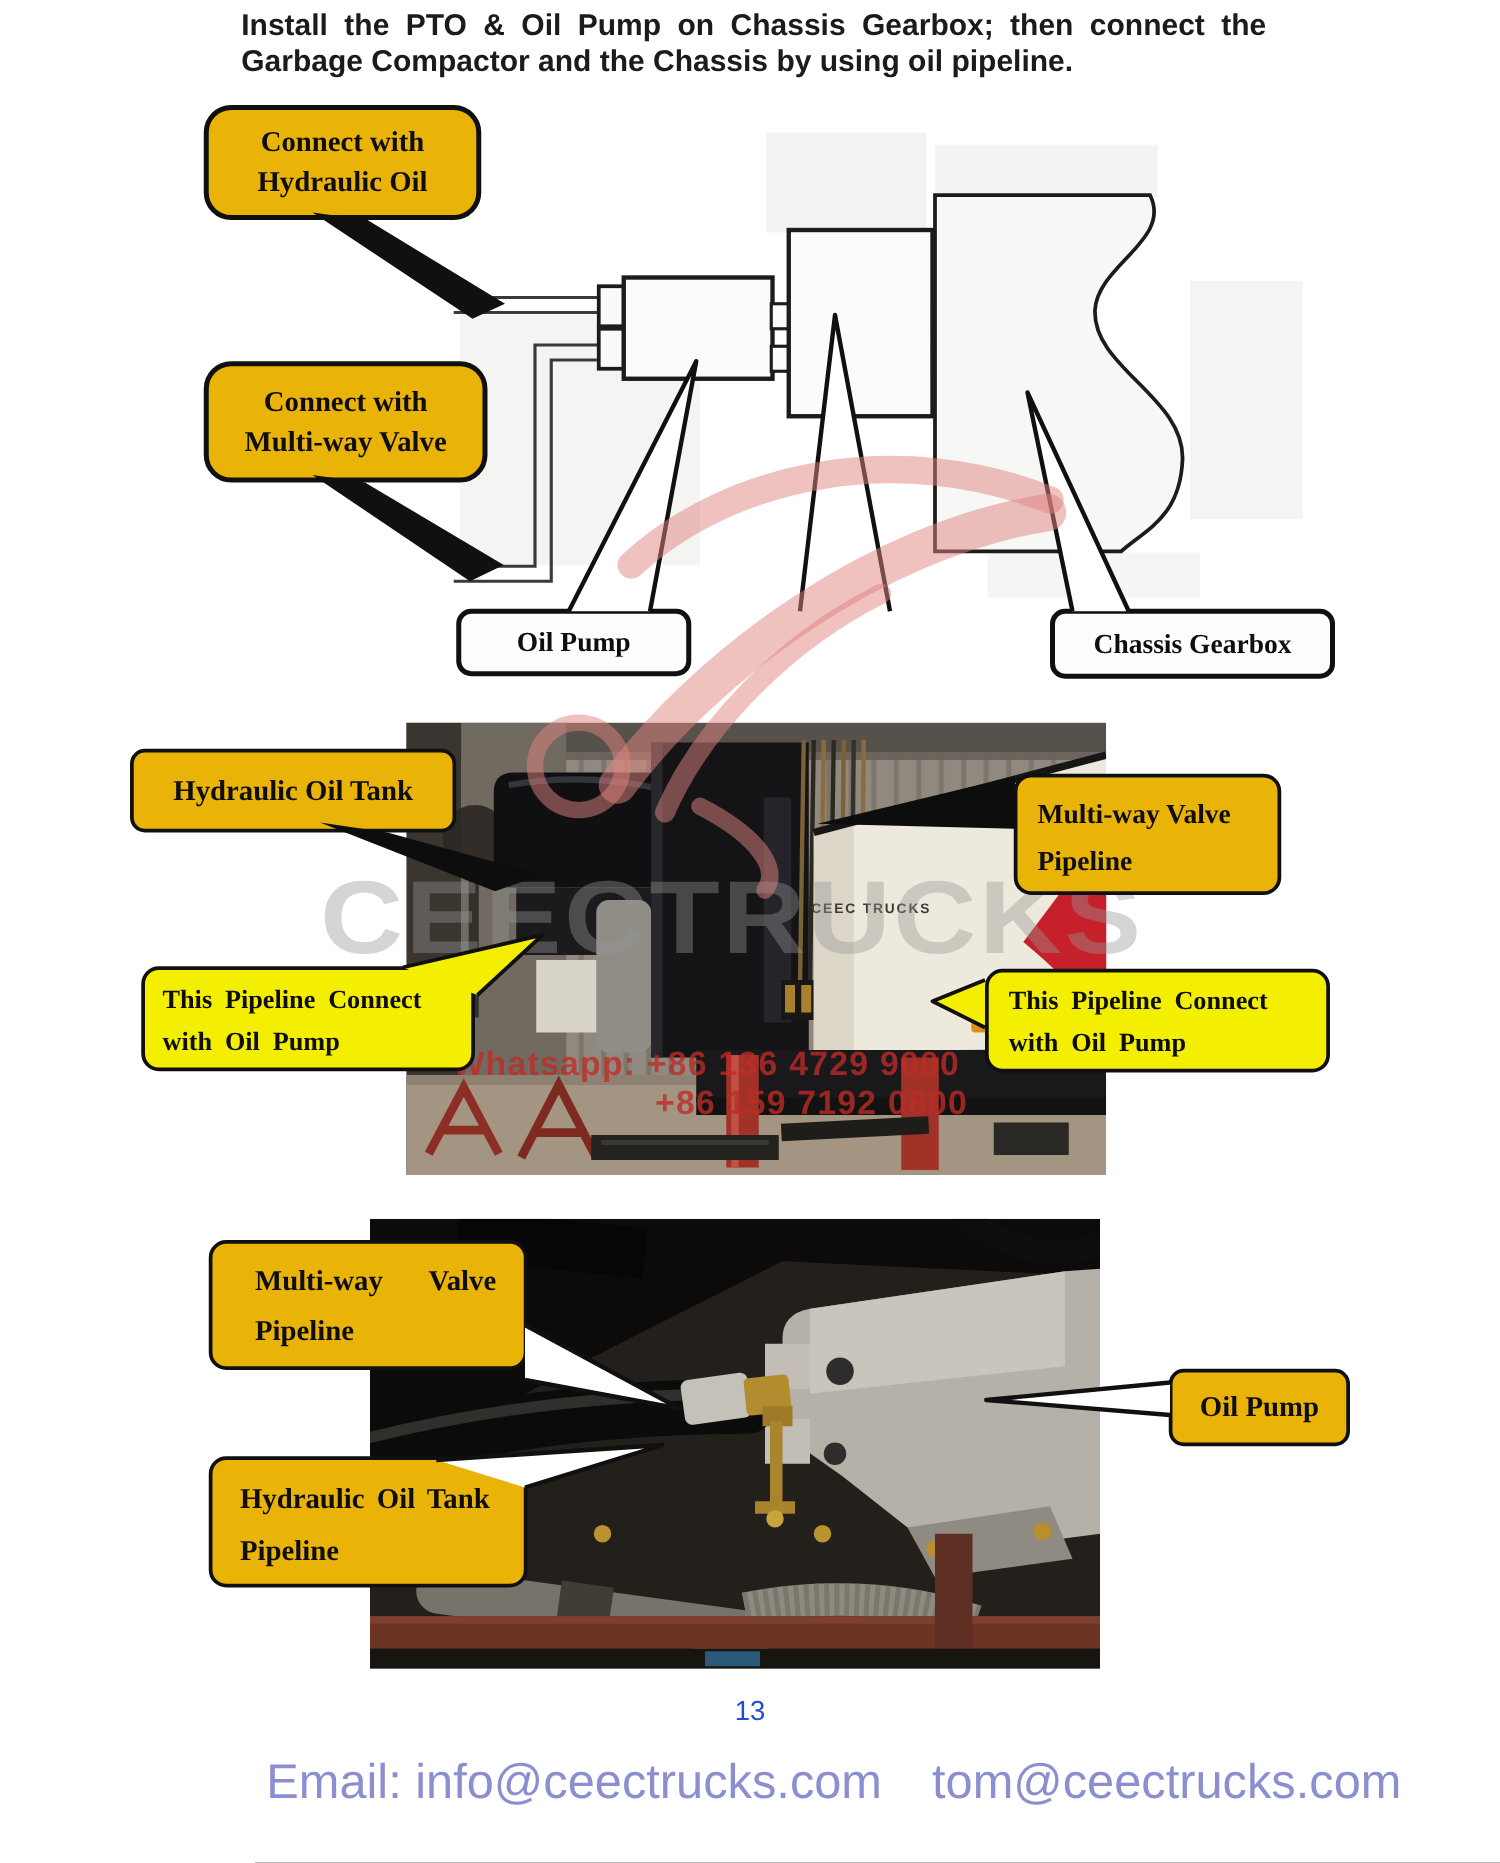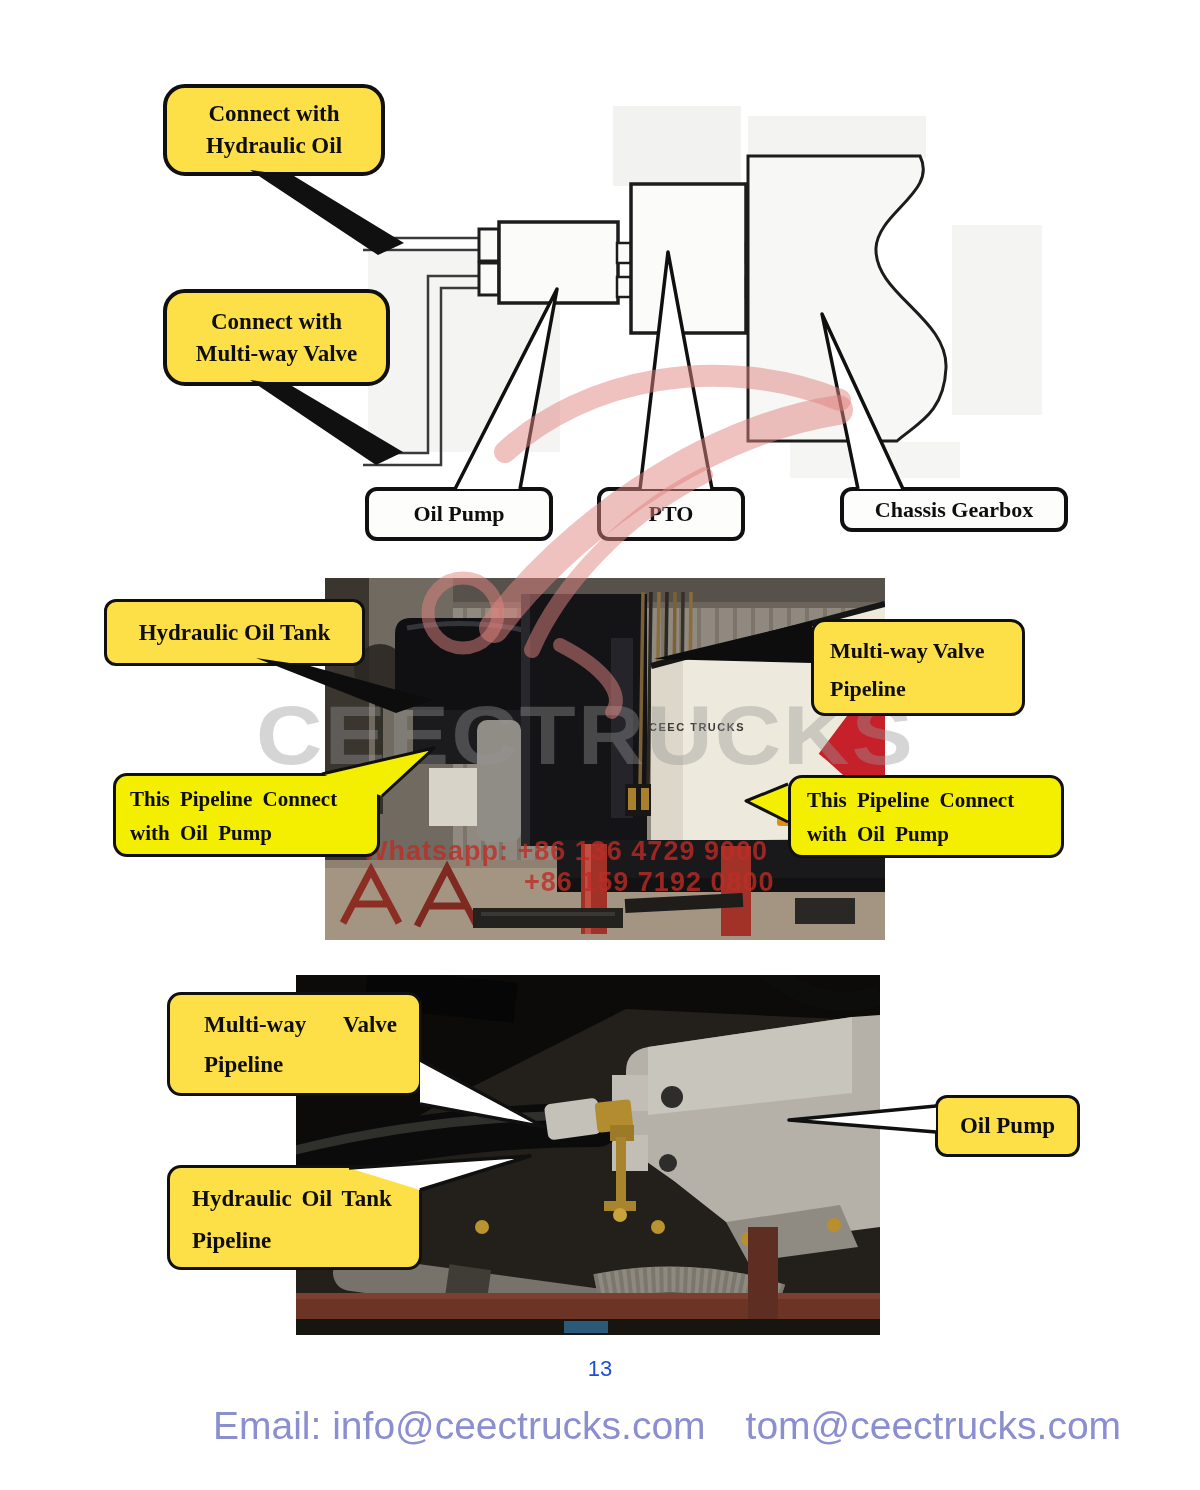--- a/index.html
+++ b/index.html
@@ -17,21 +17,21 @@
   svg{display:block}
   .layer{position:absolute;left:0;top:0;width:1200px;height:1490px;pointer-events:none;}
 
   
   .doc-title{position:absolute;left:193px;top:6px;width:820px;font-weight:bold;
     font-size:24px;line-height:29px;color:#1b1b1b;}
   .doc-title .l1{text-align:justify;text-align-last:justify;}
   .doc-title .l2{text-align:left;}
 
   
-  .callout{position:absolute;background:#fde047;border:3.5px solid #101010;border-radius:14px;
+  .callout{position:absolute;background:#eab308;border:3.5px solid #101010;border-radius:14px;
     font-family:"Liberation Serif","DejaVu Serif",serif;font-weight:bold;color:#0e0e0e;
     z-index:40;box-sizing:border-box;}
   .callout.bubble{border-radius:22px;border-width:4px;}
   .callout.center{display:flex;flex-direction:column;justify-content:center;align-items:center;}
   .callout.yellow{background:var(--callout-yellow,#f4ef00);}
   .cline{white-space:nowrap;}
 
   .dlabel{position:absolute;background:#fdfdfb;border:4px solid #101010;border-radius:12px;
     display:flex;align-items:center;justify-content:center;
     font-family:"Liberation Serif","DejaVu Serif",serif;font-weight:bold;font-size:22px;
@@ -59,20 +59,24 @@
   .page-number{position:absolute;left:0;top:1356px;width:1200px;text-align:center;
     font-size:22px;color:#1d4ed8;z-index:20;}
   .email-line{position:absolute;left:213px;top:1404px;display:flex;gap:40px;
     font-size:39px;color:var(--email-text,#8b8fd0);z-index:20;white-space:nowrap;}
 </style>
 </head>
 <body>
 
 <div class="page">
 
+  <div class="doc-title">
+    <div class="l1">Install the PTO &amp; Oil Pump on Chassis Gearbox; then connect the</div>
+    <div class="l2">Garbage Compactor and the Chassis by using oil pipeline.</div>
+  </div>
 
   <div class="photo photo-mid">
     <svg viewBox="0 0 560 362" preserveAspectRatio="none">
       <defs>
         <pattern id="wall" width="18" height="20" patternUnits="userSpaceOnUse">
           <rect width="18" height="20" fill="#8f897f"></rect>
           <rect x="12" width="4" height="20" fill="#7d756a"></rect>
         </pattern>
       </defs>
       <rect width="560" height="362" fill="url(#wall)"></rect>
@@ -210,22 +214,21 @@
   <div class="callout bubble center" style="left:163px;top:84px;width:222px;height:92px;font-size:23px;line-height:32px;">
     <div class="cline">Connect with</div>
     <div class="cline">Hydraulic Oil</div>
   </div>
   <div class="callout bubble center" style="left:163px;top:289px;width:227px;height:97px;font-size:23px;line-height:32px;">
     <div class="cline">Connect with</div>
     <div class="cline">Multi-way Valve</div>
   </div>
 
   <div class="dlabel" style="left:365px;top:487px;width:188px;height:54px;">Oil Pump</div>
-  <div class="dlabel" style="left:597px;top:487px;width:148px;height:54px;">PTO</div>
-  <div class="dlabel" style="left:840px;top:487px;width:228px;height:45px;">Chassis Gearbox</div>
+  <div class="dlabel" style="left:840px;top:487px;width:228px;height:56px;">Chassis Gearbox</div>
 
   <div class="callout center" style="left:104px;top:599px;width:261px;height:67px;font-size:23px;border-radius:12px;">
     <div class="cline">Hydraulic Oil Tank</div>
   </div>
   <div class="callout" style="left:811px;top:619px;width:214px;height:97px;font-size:22px;line-height:38px;padding:10px 0 0 16px;">
     <div class="cline">Multi-way Valve</div>
     <div class="cline">Pipeline</div>
   </div>
   <div class="callout yellow" style="left:113px;top:773px;width:267px;height:84px;font-size:21px;line-height:34px;padding:6px 0 0 14px;word-spacing:5px;">
     <div class="cline">This Pipeline Connect</div>

